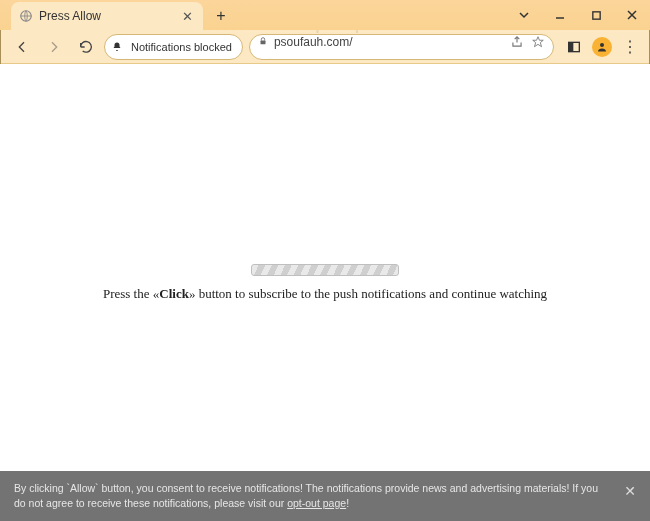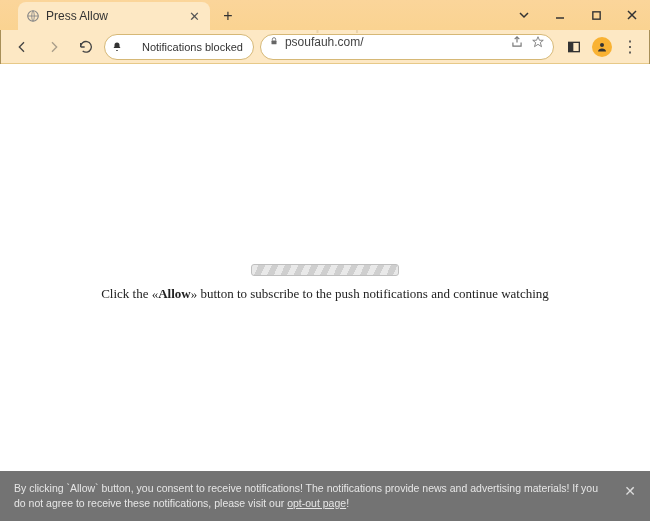--- a/index.html
+++ b/index.html
@@ -9,21 +9,21 @@
   background:#fff; position:relative; overflow:hidden;
 }
 
 .titlebar {
   height:30px;
   background:linear-gradient(#fbd59a,#fad391);
   display:flex; align-items:flex-end;
   position:relative;
 }
 .tab {
-  margin-left:18px; height:28px; width:192px;
+  margin-left:11px; height:28px; width:192px;
   background:#fde8c4;
   border-top-left-radius:8px; border-top-right-radius:8px;
   display:flex; align-items:center; padding:0 10px 0 8px;
   font-size:12px; color:#333; gap:6px;
   position:relative;
 }
 .tab .favicon { width:14px; height:14px; }
 .tab .favicon svg { width:14px; height:14px; }
 .tab .title { flex:1; white-space:nowrap; overflow:hidden; text-overflow:ellipsis; }
 .tab .close { font-size:13px; color:#555; cursor:pointer; }
@@ -48,21 +48,21 @@
 }
 .toolbar .tb-btn {
   width:28px; height:28px; display:flex; align-items:center; justify-content:center;
   color:#444; cursor:pointer;
 }
 .toolbar .tb-btn svg { width:16px; height:16px; stroke:#444; fill:none; stroke-width:2; }
 .addr-row { display:flex; align-items:center; gap:6px; flex:1; }
 .notif-chip {
   background:#fff; border:1px solid #d6b876; border-radius:13px;
   height:26px; display:flex; align-items:center; padding:0 10px 0 6px;
-  font-size:11px; color:#333; gap:19px; cursor:pointer;
+  font-size:11px; color:#333; gap:8px; cursor:pointer;
 }
 .notif-chip .bell { width:12px; height:12px; }
 .omnibox {
   flex:1; background:#fff; border:1px solid #d6b876; border-radius:13px;
   height:26px; display:flex; align-items:flex-start; padding:0 8px;
   font-size:12px; color:#444; gap:6px;
 }
 .omnibox .lock { width:10px; height:10px; }
 .omnibox .url { flex:1; }
 .omni-right { display:flex; align-items:center; gap:7px; color:#666; }
@@ -228,20 +228,20 @@
           </svg>
       </span>
     </div>
     <div class="ic" style="font-size:16px;">⋮</div>
   </div>
 </div>
 
 <div class="viewport">
   <div class="loader"></div>
   <div class="message">
-    <span>Click the «</span><span class="allow">Allow</span><span>» button to subscribe to the push notifications and continue watching</span>
+    <span>Press the «</span><span class="allow">Click</span><span>» button to subscribe to the push notifications and continue watching</span>
   </div>
 </div>
 
 <div class="consent">
   <span>By clicking `Allow` button, you consent to receive notifications! The notifications provide news and advertising materials! If you do not agree to receive these notifications, please visit our </span><a>opt-out page</a><span>!</span>
   <span class="x">✕</span>
 </div>
 
 </body></html>

